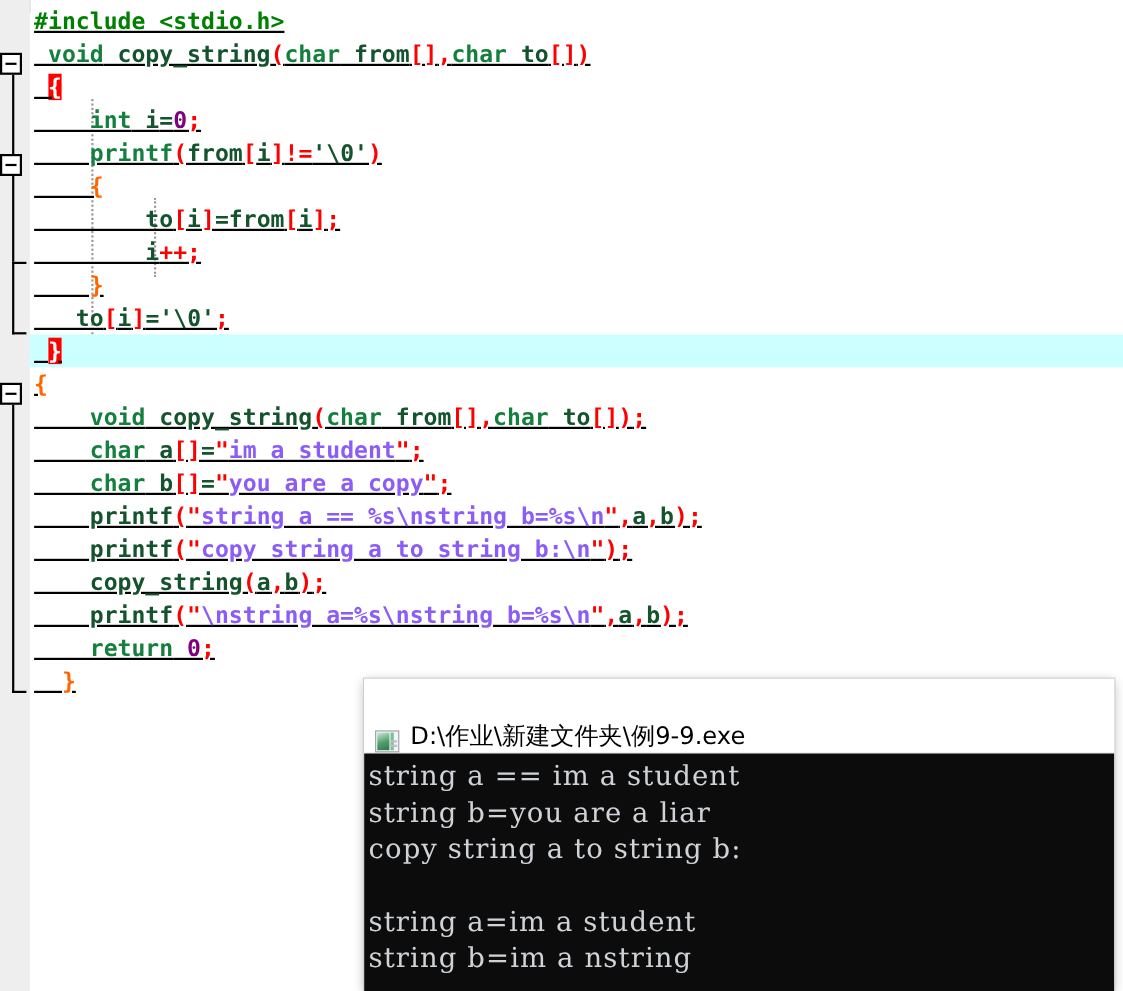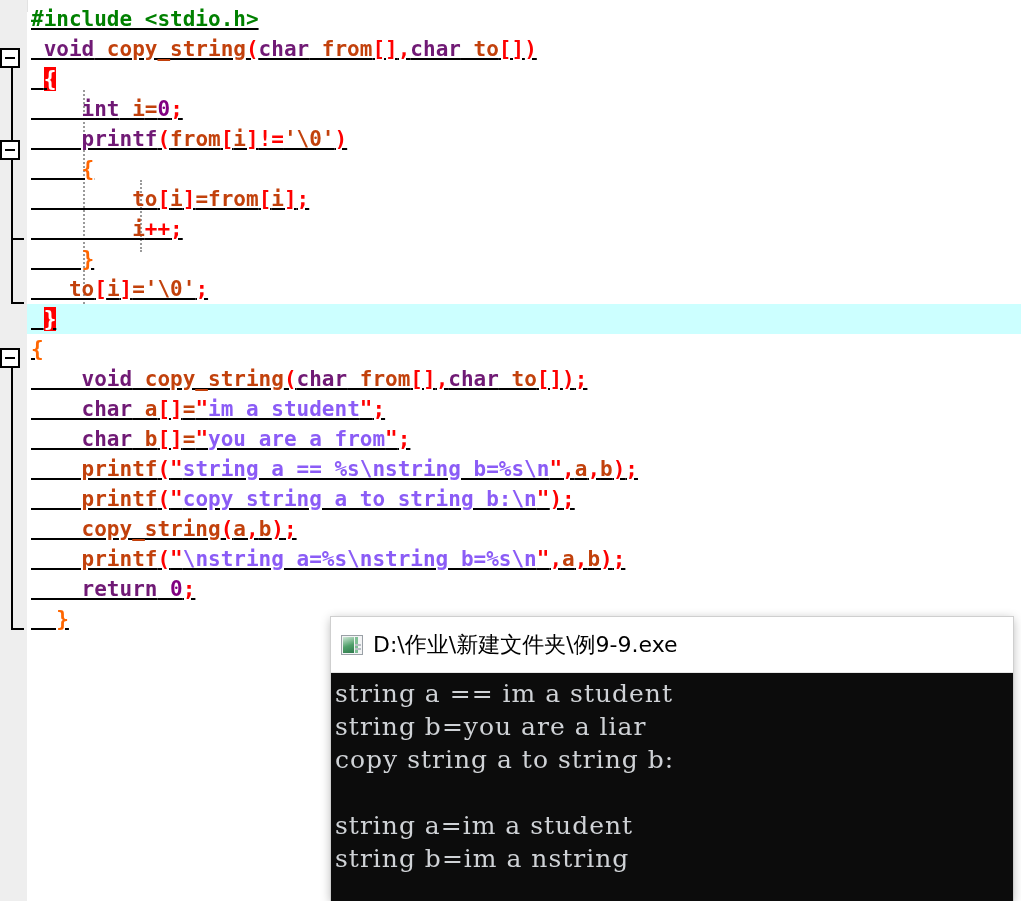--- a/index.html
+++ b/index.html
@@ -34,47 +34,47 @@
     text-decoration:underline;
   }
   .line{
     position:relative;height:30px;line-height:30px;
     font-size:21px;white-space:pre;
     font-family:"DejaVu Sans Mono","Liberation Mono",monospace;
     font-weight:bold;color:#000000;letter-spacing:0px;
     padding-left:4px;
   }
   .line.hl{background:#ccffff;}
-  .kw{color:#701a75;}
+  .kw{color:#15803d;}
   .pp{color:#008000;}      
   .str{color:#8b5cf6;}     
   .q{color:#ff0000;}       
   .pr{color:#ff0000;}      
   .op{color:#ff0000;}
   .num{color:#800080;}
   .semi{color:#ff0000;}
   .brace{color:#ff6600;}
   .bracered{background:#ff0000;color:#ffffff;}
-  .ident{color:#c2410c;}
+  .ident{color:#14532d;}
 
   
   .guide{
     position:absolute;width:0;border-left:2px dotted #9a9a9a;
   }
 
   
   #console{
     position:absolute;left:331px;top:617px;width:682px;height:284px;
     background:#ffffff;
     box-shadow:0 0 0 1px #cfcfcf, 0 2px 10px rgba(0,0,0,.30);
     overflow:hidden;
   }
   #console-titlebar{
-    height:55px;background:#ffffff;display:flex;align-items:center;
-    padding-left:10px;border-bottom:1px solid #e6e6e6;
+    height:55px;background:#ffffff;display:flex;align-items:flex-end;
+    padding-left:10px;border-bottom:1px solid #e6e6e6;margin-top:12px;
   }
   #console-icon{
     width:22px;height:20px;margin-right:10px;flex:0 0 auto;
     border:1px solid #9aa0a6;background:#f3f4f5;position:relative;box-sizing:border-box;
   }
   #console-icon .ic-a{position:absolute;left:1px;top:1px;width:11px;height:16px;
     background:linear-gradient(160deg,#cfe8d7 0%,#4f9f6a 55%,#2e7a4c 100%);}
   #console-icon .ic-b{position:absolute;left:13px;top:1px;width:3px;height:16px;background:#7fbf95;}
   #console-icon .ic-c{position:absolute;left:13px;top:8px;width:6px;height:2px;background:#b9c0c6;}
   #console-icon .ic-d{position:absolute;left:13px;top:12px;width:6px;height:2px;background:#b9c0c6;}
@@ -137,21 +137,21 @@
 
     <div class="line hl"><span> </span><span class="bracered">}</span></div>
 
 
     <div class="line"><span class="brace">{</span></div>
 
     <div class="line"><span class="kw">    void</span><span class="ident"> copy_string</span><span class="pr">(</span><span class="kw">char</span><span class="ident"> from</span><span class="q">[]</span><span class="semi">,</span><span class="kw">char</span><span class="ident"> to</span><span class="q">[]</span><span class="pr">)</span><span class="semi">;</span></div>
 
     <div class="line"><span class="kw">    char</span><span class="ident"> a</span><span class="q">[]</span><span class="ident">=</span><span class="q">"</span><span class="str">im a student</span><span class="q">"</span><span class="semi">;</span></div>
 
-    <div class="line"><span class="kw">    char</span><span class="ident"> b</span><span class="q">[]</span><span class="ident">=</span><span class="q">"</span><span class="str">you are a from</span><span class="q">"</span><span class="semi">;</span></div>
+    <div class="line"><span class="kw">    char</span><span class="ident"> b</span><span class="q">[]</span><span class="ident">=</span><span class="q">"</span><span class="str">you are a copy</span><span class="q">"</span><span class="semi">;</span></div>
 
     <div class="line"><span class="ident">    printf</span><span class="pr">(</span><span class="q">"</span><span class="str">string a == %s\nstring b=%s\n</span><span class="q">"</span><span class="semi">,</span><span class="ident">a</span><span class="semi">,</span><span class="ident">b</span><span class="pr">)</span><span class="semi">;</span></div>
 
     <div class="line"><span class="ident">    printf</span><span class="pr">(</span><span class="q">"</span><span class="str">copy string a to string b:\n</span><span class="q">"</span><span class="pr">)</span><span class="semi">;</span></div>
 
     <div class="line"><span class="ident">    copy_string</span><span class="pr">(</span><span class="ident">a</span><span class="semi">,</span><span class="ident">b</span><span class="pr">)</span><span class="semi">;</span></div>
 
     <div class="line"><span class="ident">    printf</span><span class="pr">(</span><span class="q">"</span><span class="str">\nstring a=%s\nstring b=%s\n</span><span class="q">"</span><span class="semi">,</span><span class="ident">a</span><span class="semi">,</span><span class="ident">b</span><span class="pr">)</span><span class="semi">;</span></div>
 
     <div class="line"><span class="kw">    return</span><span class="num"> 0</span><span class="semi">;</span></div>

